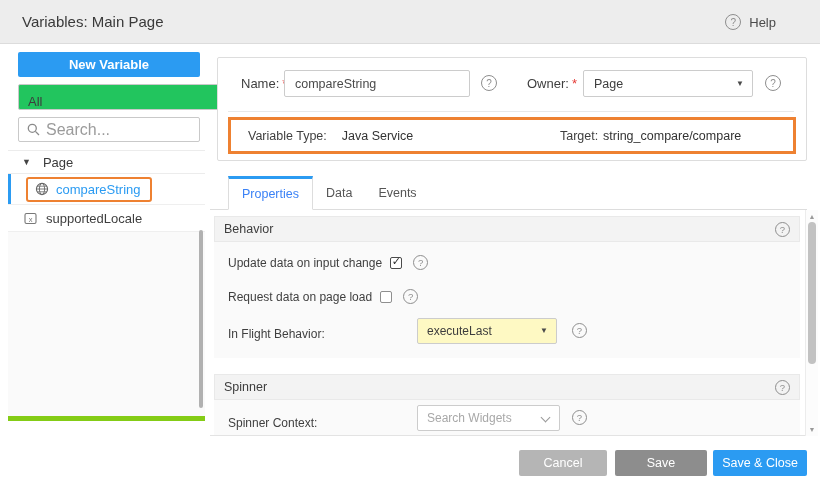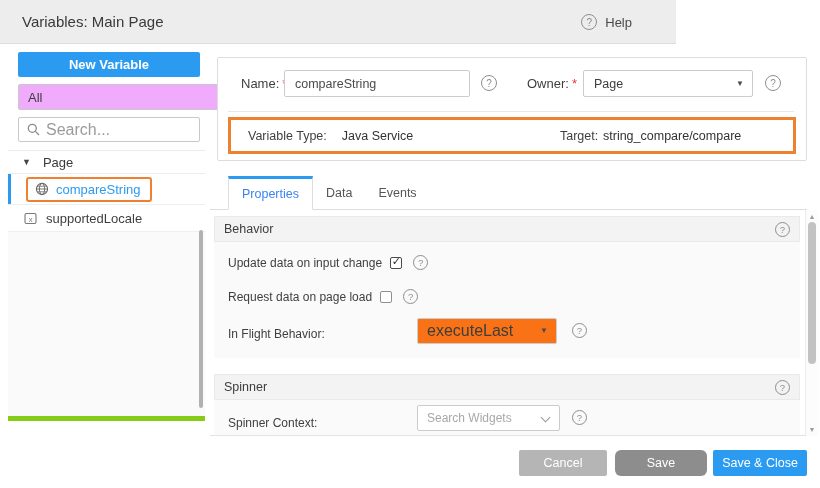--- a/index.html
+++ b/index.html
@@ -7,33 +7,33 @@
     --highlight-orange:#ee8131;
     --cancel-gray:#b5b5b5;
     --save-gray:#8d8d8d;
   }
   *{margin:0;padding:0;box-sizing:border-box;}
   body{background:#fff;}
   .stage{position:relative;width:820px;height:488px;background:#fff;overflow:hidden;
          font-family:"Liberation Sans","DejaVu Sans",sans-serif;color:#3d3d3d;}
 
   
-  .app-header{position:absolute;left:0;top:0;width:676px;height:44px;background:#ededed;border-bottom:1px solid #dcdcdc;}
+  .app-header{position:absolute;left:0;top:0;width:820px;height:44px;background:#ededed;border-bottom:1px solid #dcdcdc;}
   .app-title{position:absolute;left:22px;top:0;line-height:44px;font-size:15px;color:#3a3a3a;}
   .help{position:absolute;right:44px;top:0;height:44px;display:flex;align-items:center;gap:8px;font-size:13px;color:#4a4a4a;cursor:pointer;}
   .qicon{width:16px;height:16px;min-width:16px;border:1px solid #8e8e8e;border-radius:50%;
          display:inline-flex;align-items:center;justify-content:center;font-size:10px;color:#8e8e8e;background:transparent;}
   .qicon.sm{width:15px;height:15px;min-width:15px;font-size:9.5px;}
 
   
   .sidebar{position:absolute;left:8px;top:44px;width:197px;height:377px;background:#fff;border-bottom:5px solid #84cc16;}
   .nv-btn{position:absolute;left:10px;top:8px;width:182px;height:25px;background:var(--accent-blue);
           color:#fff;font-size:13px;font-weight:bold;border-radius:2px;display:flex;align-items:center;justify-content:center;cursor:pointer;}
   .all-select{position:absolute;left:10px;top:40px;width:218px;height:26px;border:1px solid #c9c9c9;border-radius:2px;
-          background:#f0abfc;font-size:13px;color:#3d3d3d;display:flex;align-items:center;padding:0 22px 0 9px;cursor:pointer;}
+          background:#22c55e;font-size:13px;color:#3d3d3d;display:flex;align-items:flex-end;padding:0 22px 0 9px;cursor:pointer;}
   .caret{position:absolute;right:8px;top:50%;transform:translateY(-50%);font-size:8px;color:#4a4a4a;line-height:1;}
   .caret::after{content:"▼";}
   .search-box{position:absolute;left:10px;top:73px;width:182px;height:25px;border:1px solid #c9c9c9;border-radius:2px;
           background:#fff;display:flex;align-items:center;padding:0 8px;gap:6px;}
   .search-box input{border:none;outline:none;flex:1;font-size:16px;color:#555;font-family:inherit;background:transparent;min-width:0;}
   .search-box input::placeholder{color:#9b9b9b;}
   .tree-group{position:absolute;left:0;top:106px;width:197px;height:24px;border-top:1px solid #ececec;border-bottom:1px solid #ececec;
           display:flex;align-items:center;font-size:13px;color:#3a3a3a;background:#fff;cursor:pointer;}
   .expander{margin-left:14px;font-size:9px;color:#444;line-height:1;}
   .expander::after{content:"▼";}
@@ -89,39 +89,39 @@
   .prop-row{position:absolute;left:14px;display:flex;align-items:center;font-size:12px;color:#3f3f3f;white-space:nowrap;}
   .row-update{top:13px;}
   .row-request{top:47px;}
   .row-inflight{top:79px;height:26px;}
   .row-spincontext{top:10px;height:26px;}
   .cb{width:12px;height:12px;min-width:12px;border:1px solid #8f8f8f;border-radius:2px;background:#fff;margin-left:8px;position:relative;cursor:pointer;}
   .cb.checked{border-color:#4a4a4a;}
   .cb.checked::after{content:"✓";position:absolute;left:0.5px;top:-2.5px;font-size:11px;font-weight:bold;color:#2f2f2f;}
   .prop-row .qicon{margin-left:11px;}
   .inline-select{position:absolute;left:203px;top:76px;width:140px;height:26px;border:1px solid #ccc;border-radius:2px;
-          background:#f97316;font-size:16px;color:#3d3d3d;display:flex;align-items:center;padding:0 22px 0 9px;cursor:pointer;}
+          background:#fef9c3;font-size:12px;color:#3d3d3d;display:flex;align-items:center;padding:0 22px 0 9px;cursor:pointer;}
   .inflight-help{position:absolute;left:358px;top:81px;}
   .spin-select{position:absolute;left:203px;top:5px;width:143px;height:26px;border:1px solid #ccc;border-radius:2px;
           background:#fff;font-size:12px;color:#a8a8a8;display:flex;align-items:center;padding:0 22px 0 9px;cursor:pointer;}
   .chev{position:absolute;right:10px;top:8px;width:7px;height:7px;border-right:1.5px solid #999;border-bottom:1.5px solid #999;transform:rotate(45deg);}
   .spin-help{position:absolute;left:358px;top:10px;}
 
   
   .vscroll{position:absolute;left:805px;top:210px;width:13px;height:226px;background:#fcfcfc;border-left:1px solid #ececec;}
   .vs-arrow{position:absolute;left:0;right:0;text-align:center;font-size:7px;color:#9a9a9a;line-height:1;cursor:pointer;}
   .vs-up{top:3px;} .vs-up::after{content:"▲";}
   .vs-down{bottom:3px;} .vs-down::after{content:"▼";}
   .vs-thumb{position:absolute;left:2px;width:8px;top:12px;height:142px;background:#c2c2c2;border-radius:4px;cursor:pointer;}
 
   
   .btn{position:absolute;top:450px;height:26px;border-radius:2px;color:#fff;font-size:12.5px;
        display:flex;align-items:center;justify-content:center;cursor:pointer;}
   .btn-cancel{left:519px;width:88px;background:var(--cancel-gray);}
-  .btn-save{left:615px;width:92px;background:var(--save-gray);border-radius:6px;}
+  .btn-save{left:615px;width:92px;background:var(--save-gray);}
   .btn-saveclose{left:713px;width:94px;background:var(--accent-blue);}
 </style>
 </head>
 <body>
 
 <div class="stage">
 
   <div class="app-header">
     <div class="app-title">Variables: Main Page</div>
     <div class="help">

